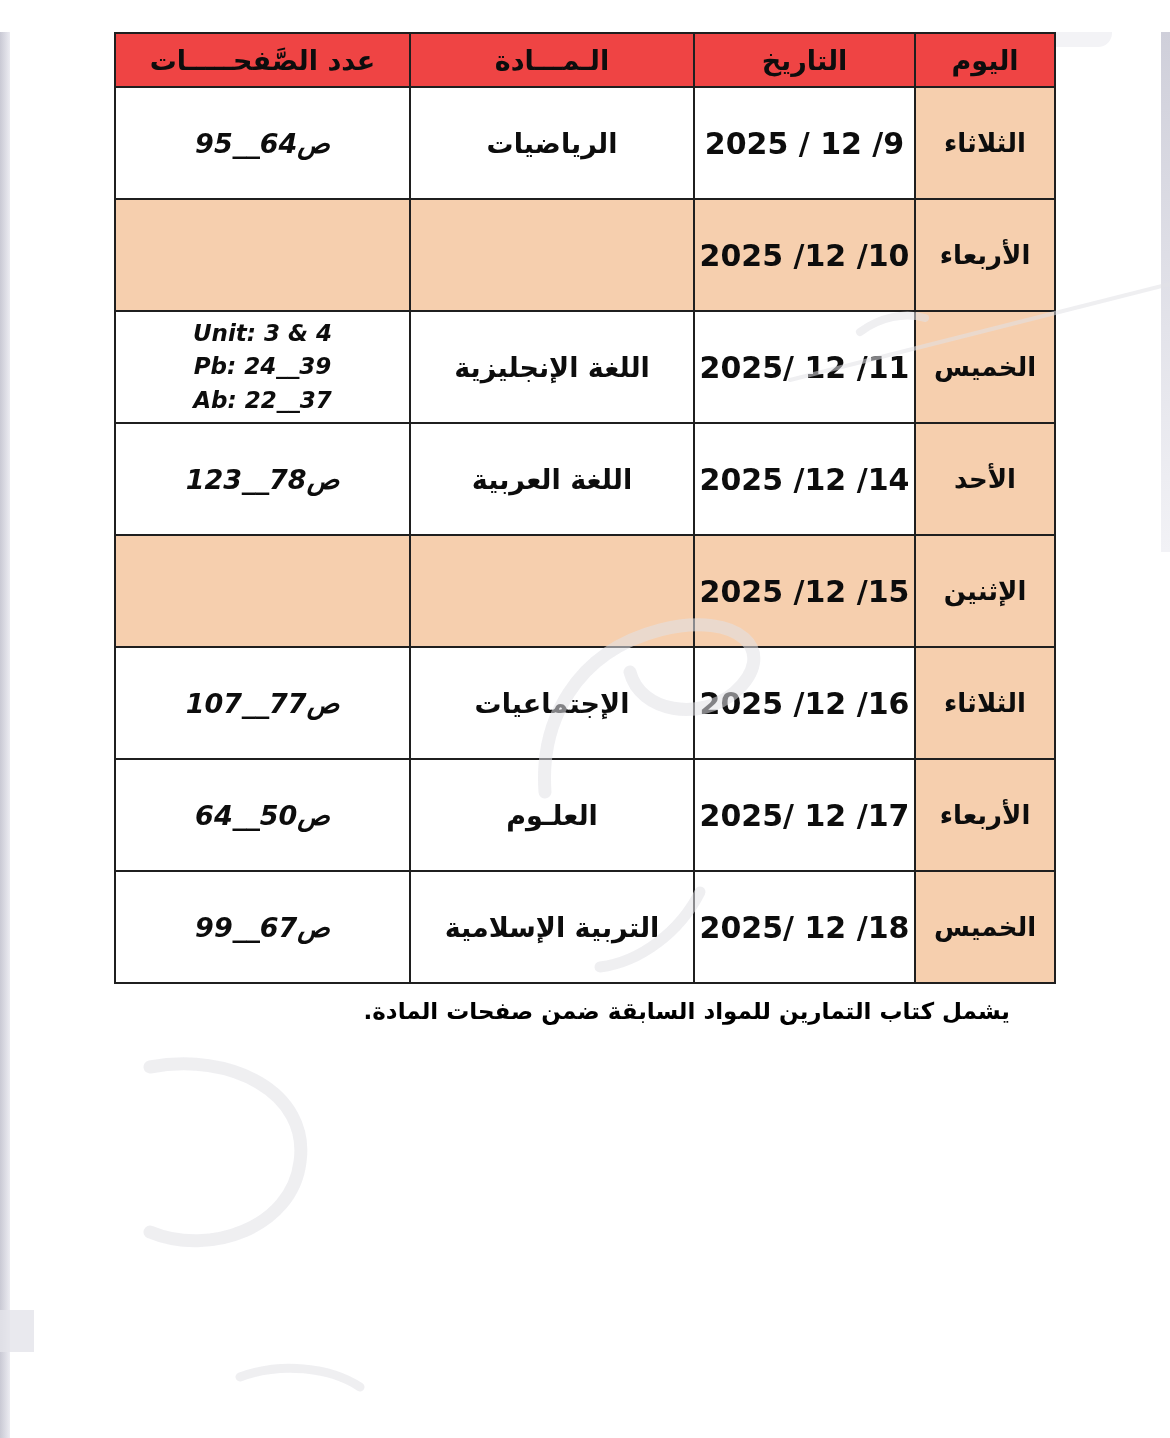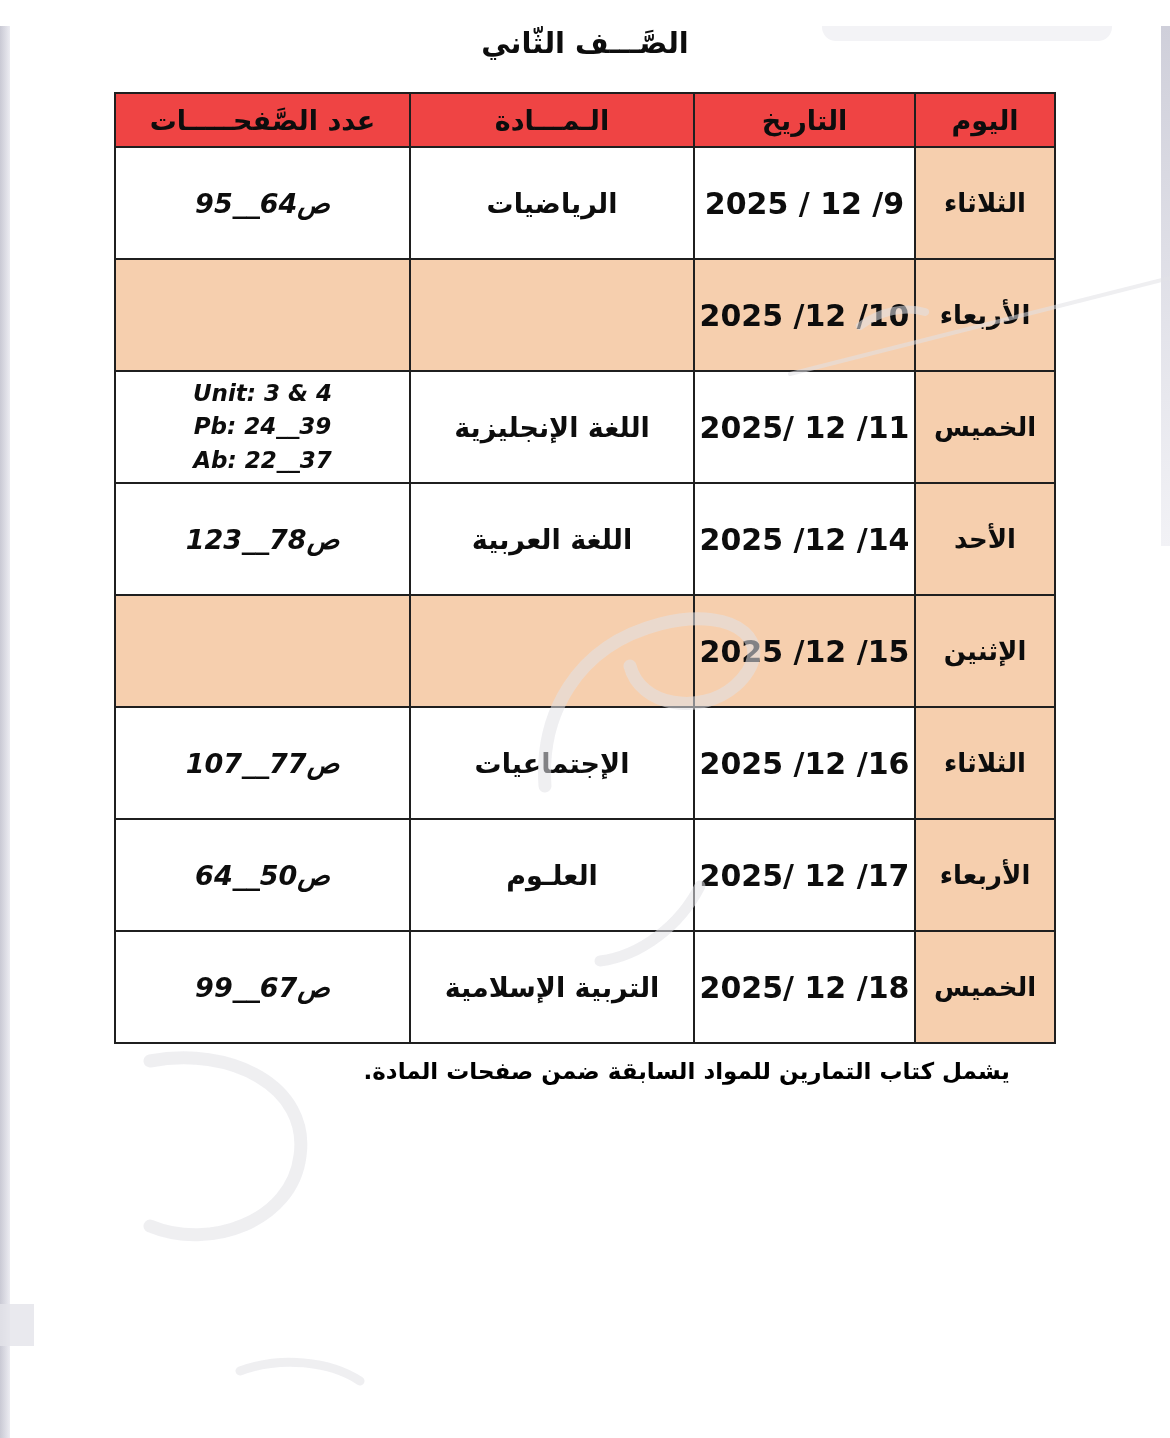--- a/index.html
+++ b/index.html
@@ -94,21 +94,20 @@
       <path d="M700,860 C680,900 640,930 600,935" stroke-width="11"></path>
       <path d="M150,1035 C230,1020 310,1060 300,1130 C292,1195 210,1225 150,1200" stroke-width="13"></path>
       <path d="M240,1345 C280,1330 330,1335 360,1355" stroke-width="9"></path>
       <path d="M860,300 C880,285 905,280 925,286" stroke-width="8"></path>
     </g>
   </svg>
 
   <div class="content">
 
 
-    <div class="doc-subtitle">الصَّـــف الثّاني</div>
 
     <table class="schedule">
       <colgroup>
         <col class="c-day">
           <col class="c-date">
           <col class="c-subject">
           <col class="c-pages">
       </colgroup>
       <thead>
         <tr>

